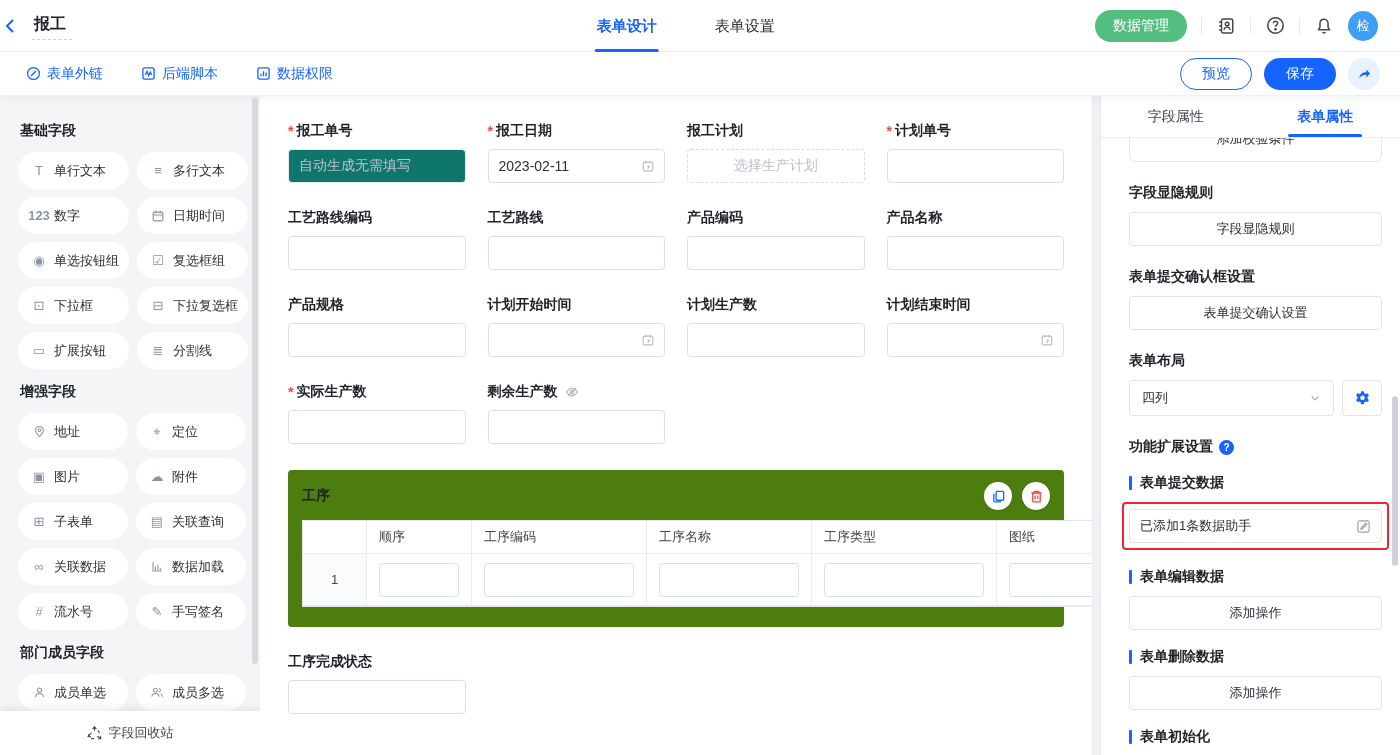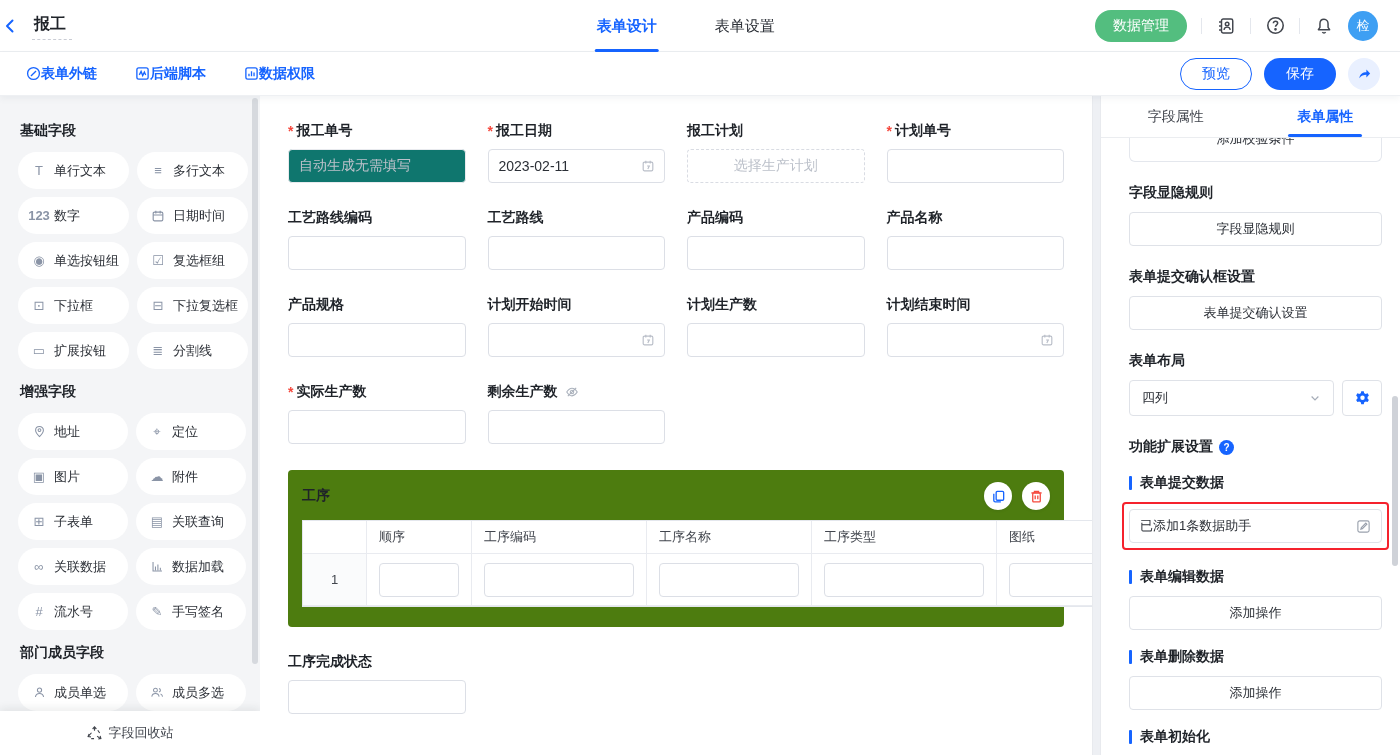--- a/index.html
+++ b/index.html
@@ -18,21 +18,21 @@
   .hdr-tab.active::after { content:""; position:absolute; left:-2px; right:-2px; bottom:0; height:3px; background:#1664ff; border-radius:2px; }
   .hdr-right { margin-left:auto; display:flex; align-items:center; gap:14px; padding-right:22px; }
   .green-btn { height:32px; padding:0 18px; border-radius:16px; background:#53be7f; color:#fff; font-size:14px; display:flex; align-items:center; cursor:pointer; }
   .vsep { width:1px; height:16px; background:#e4e7ed; }
   .hicon { width:20px; height:20px; color:#42464e; display:flex; align-items:center; justify-content:center; cursor:pointer; }
   .avatar { width:30px; height:30px; border-radius:50%; background:#3e9ff3; color:#fff; font-size:13px; display:flex; align-items:center; justify-content:center; cursor:pointer; }
 
   
   .tb { height:44px; background:#fff; border-bottom:1px solid #eef0f3; box-shadow:0 3px 6px rgba(100,110,130,.07); display:flex; align-items:center; position:relative; z-index:5; flex:0 0 auto; }
   .tb-links { display:flex; gap:38px; padding-left:26px; }
-  .tb-link { display:flex; align-items:center; color:#1664ff; font-size:14px; cursor:pointer;font-weight:bold; }
+  .tb-link { display:flex; align-items:center; gap:6px; color:#1664ff; font-size:14px; cursor:pointer; }
   .tb-right { margin-left:auto; display:flex; align-items:center; gap:12px; padding-right:20px; }
   .btn-outline { height:32px; width:72px; border:1px solid #1664ff; color:#1664ff; border-radius:16px; background:#fff; font-size:14px; display:flex; align-items:center; justify-content:center; cursor:pointer; }
   .btn-primary { height:32px; width:72px; background:#1664ff; color:#fff; border-radius:16px; font-size:14px; display:flex; align-items:center; justify-content:center; cursor:pointer; }
   .share-btn { width:32px; height:32px; border-radius:50%; background:#e9f0ff; display:flex; align-items:center; justify-content:center; color:#1664ff; cursor:pointer; }
 
   
   .main { flex:1; display:flex; min-height:0; }
 
   
   .sb { width:260px; background:#f4f5f7; position:relative; flex:0 0 auto; overflow:hidden; }

